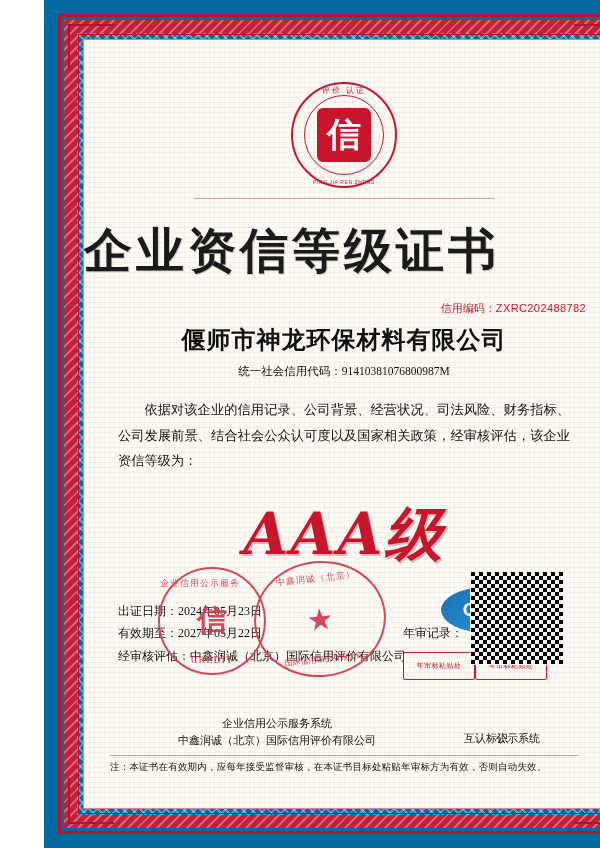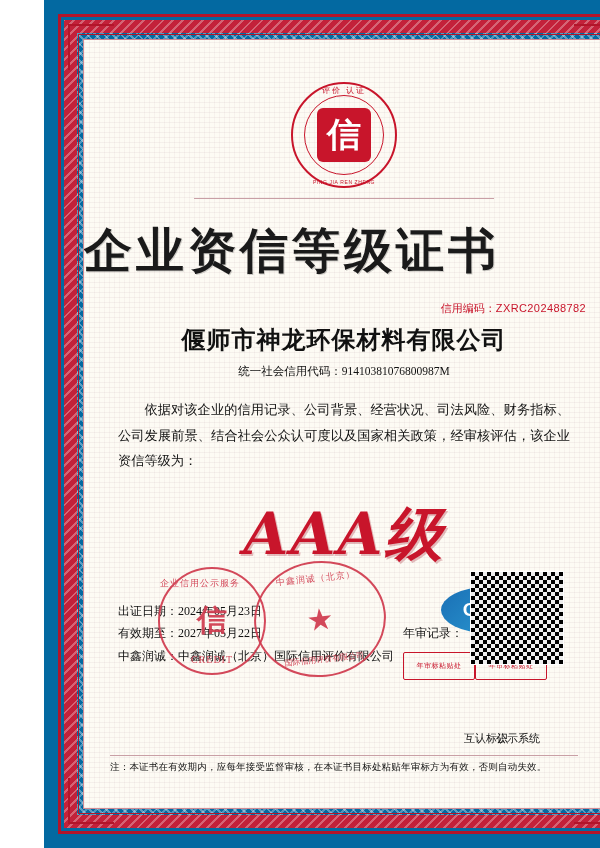--- a/index.html
+++ b/index.html
@@ -430,21 +430,21 @@
     <div class="grade">AAA级</div>
 
     <div class="details">
       <div class="row">
         <span class="k">出证日期：</span><span class="v">2024年05月23日</span>
       </div>
       <div class="row">
         <span class="k">有效期至：</span><span class="v">2027年05月22日</span>
       </div>
       <div class="row">
-        <span class="k">中鑫润诚：</span><span class="v">中鑫润诚（北京）国际信用评价有限公司</span>
+        <span class="k">经审核评估：</span><span class="v">中鑫润诚（北京）国际信用评价有限公司</span>
       </div>
 
       <div class="annual">
         <div class="a-title">年审记录：</div>
         <div class="boxes">
           <div class="abox">年审标粘贴处</div>
           <div class="abox">年审标粘贴处</div>
         </div>
       </div>
     </div>
@@ -464,20 +464,24 @@
           <div class="star">★</div>
           <div class="o-bot">国际信用评价有限公司</div>
         </div>
 
         <div class="mutual">C-ZX</div>
 
         <div class="qr"></div>
       </div>
 
       <div class="seal-captions">
+        <div class="cap-left">
+          <div>企业信用公示服务系统</div>
+          <div>中鑫润诚（北京）国际信用评价有限公司</div>
+        </div>
         <div class="cap-mutual">互认标识</div>
         <div class="cap-qr">公示系统</div>
       </div>
 
       <div class="note-sep"></div>
       <div class="note">注：本证书在有效期内，应每年接受监督审核，在本证书目标处粘贴年审标方为有效，否则自动失效。</div>
     </div>
 
   </div>
 </div>

